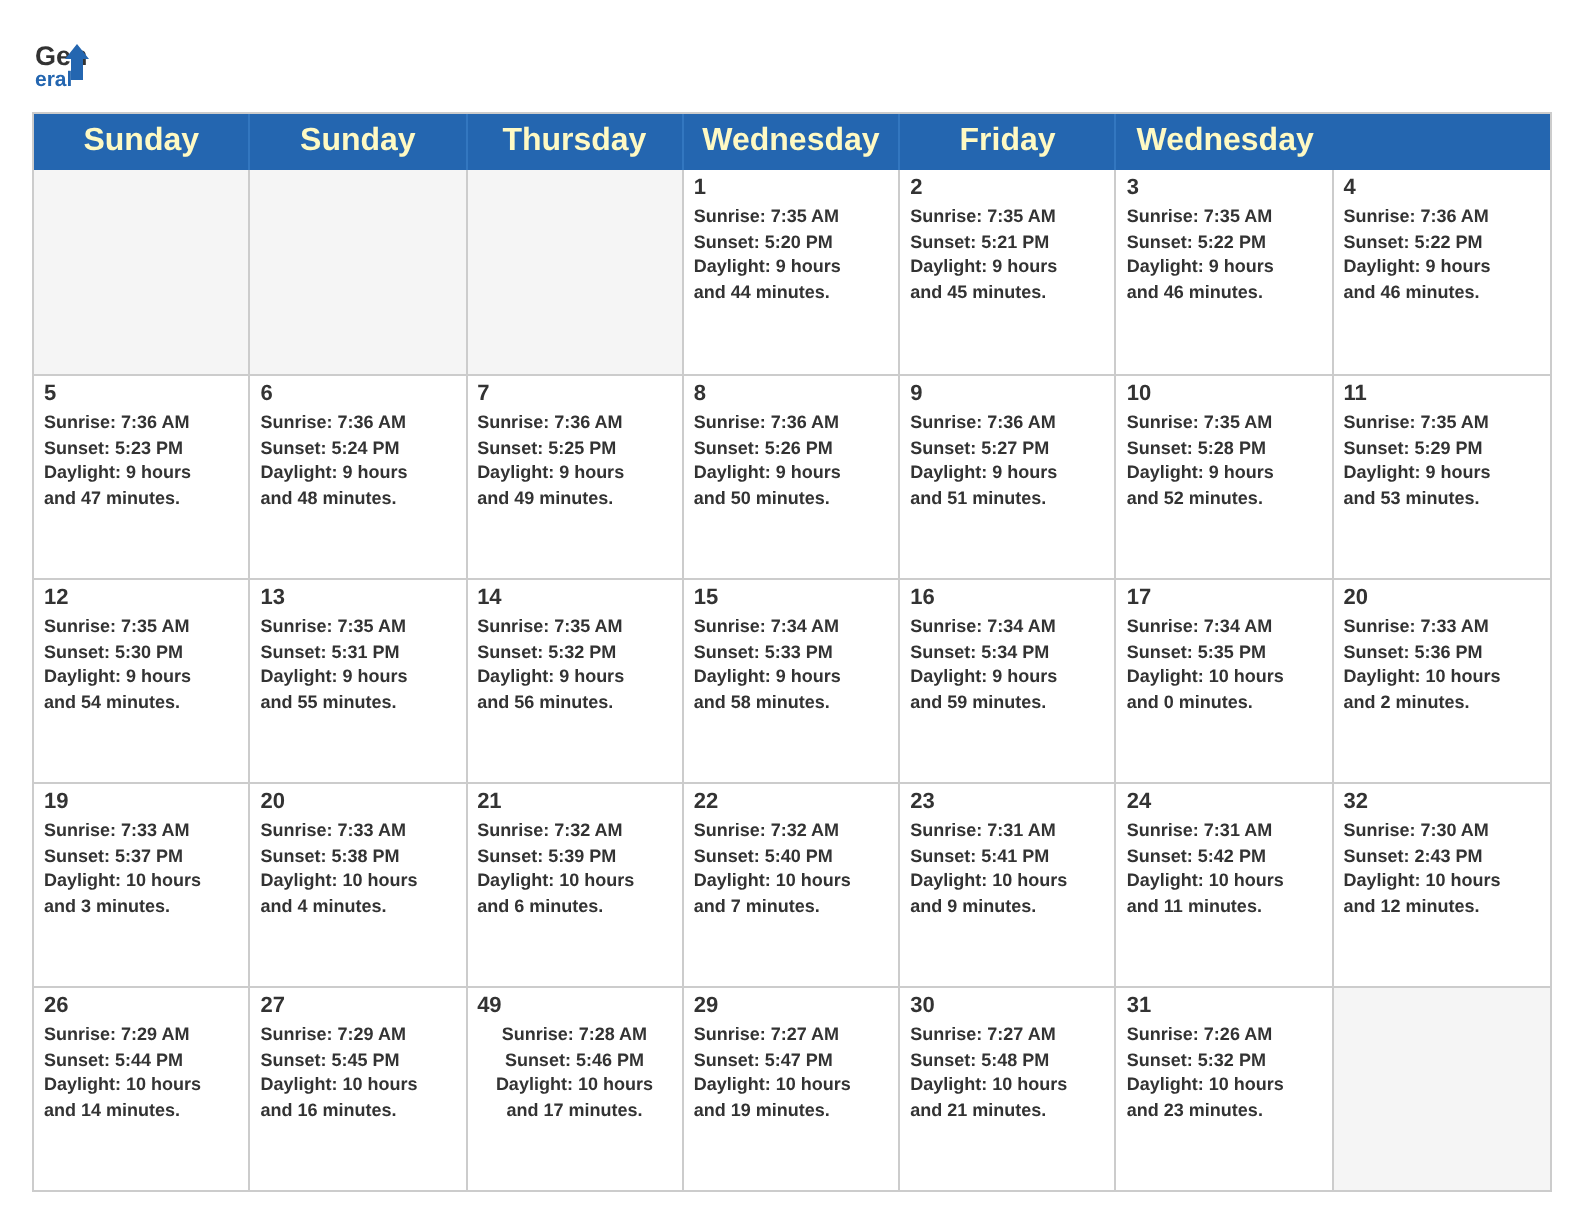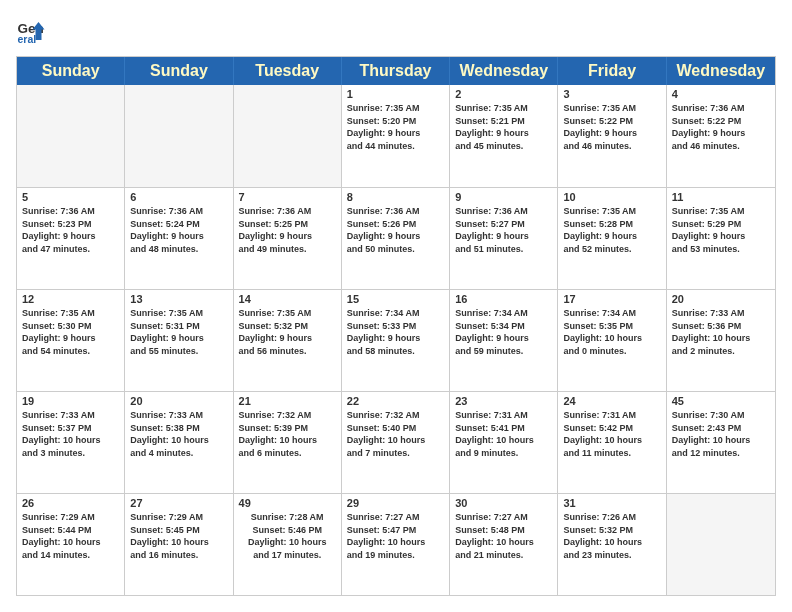--- a/index.html
+++ b/index.html
@@ -129,21 +129,20 @@
     <div class="title-block">
       <div class="month-title"></div>
       <div class="subtitle"></div>
     </div>
   </div>
 
   <div class="calendar">
     <div class="calendar-header">
     <div class="cal-header-cell">Sunday</div>
         <div class="cal-header-cell">Sunday</div>
-        <div class="cal-header-cell">Tuesday</div>
         <div class="cal-header-cell">Thursday</div>
         <div class="cal-header-cell">Wednesday</div>
         <div class="cal-header-cell">Friday</div>
         <div class="cal-header-cell">Wednesday</div>
       </div>
     <div class="calendar-body">
     <div class="cal-row">
           <div class="cal-cell empty"></div>
           <div class="cal-cell empty"></div>
           <div class="cal-cell empty"></div>
@@ -315,21 +314,21 @@
 and 9 minutes.</div>
           </div>
           <div class="cal-cell">
             <div class="day-number">24</div>
             <div class="day-info" style="white-space: pre-line;">Sunrise: 7:31 AM
 Sunset: 5:42 PM
 Daylight: 10 hours
 and 11 minutes.</div>
           </div>
           <div class="cal-cell">
-            <div class="day-number">45</div>
+            <div class="day-number">32</div>
             <div class="day-info" style="white-space: pre-line;">Sunrise: 7:30 AM
 Sunset: 2:43 PM
 Daylight: 10 hours
 and 12 minutes.</div>
           </div>
         </div>
         <div class="cal-row">
           <div class="cal-cell">
             <div class="day-number">26</div>
             <div class="day-info" style="white-space: pre-line;">Sunrise: 7:29 AM

